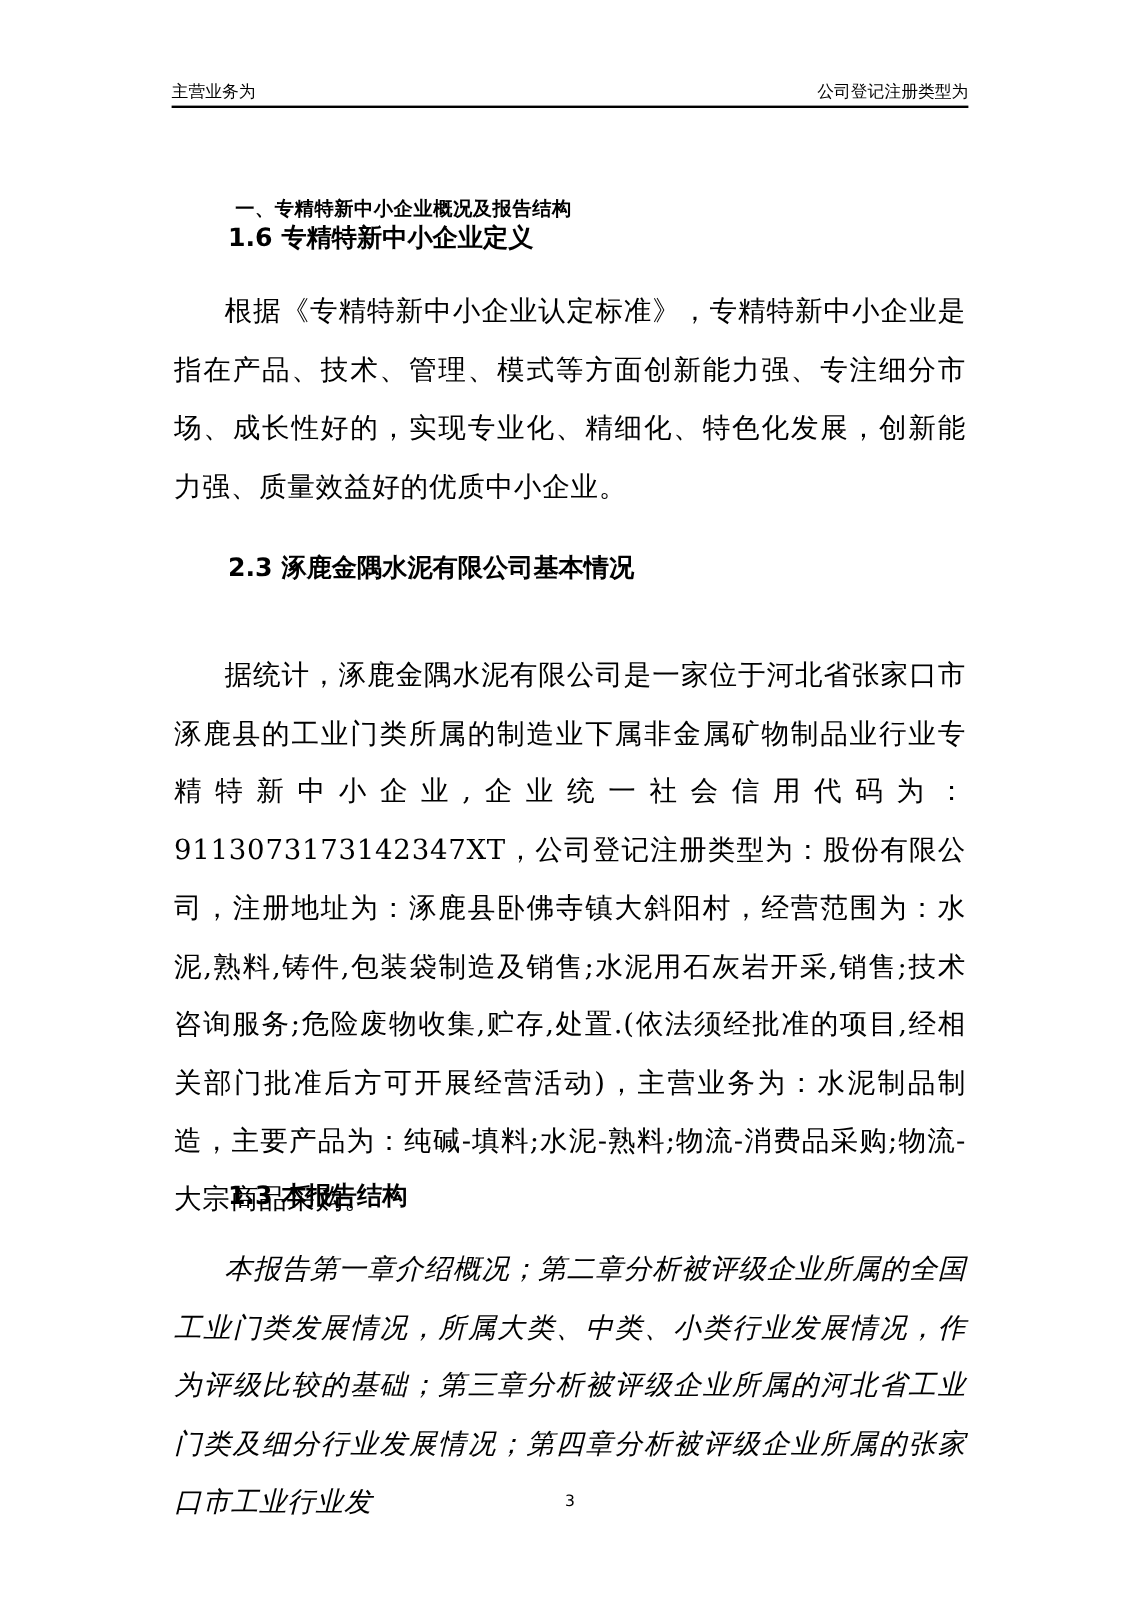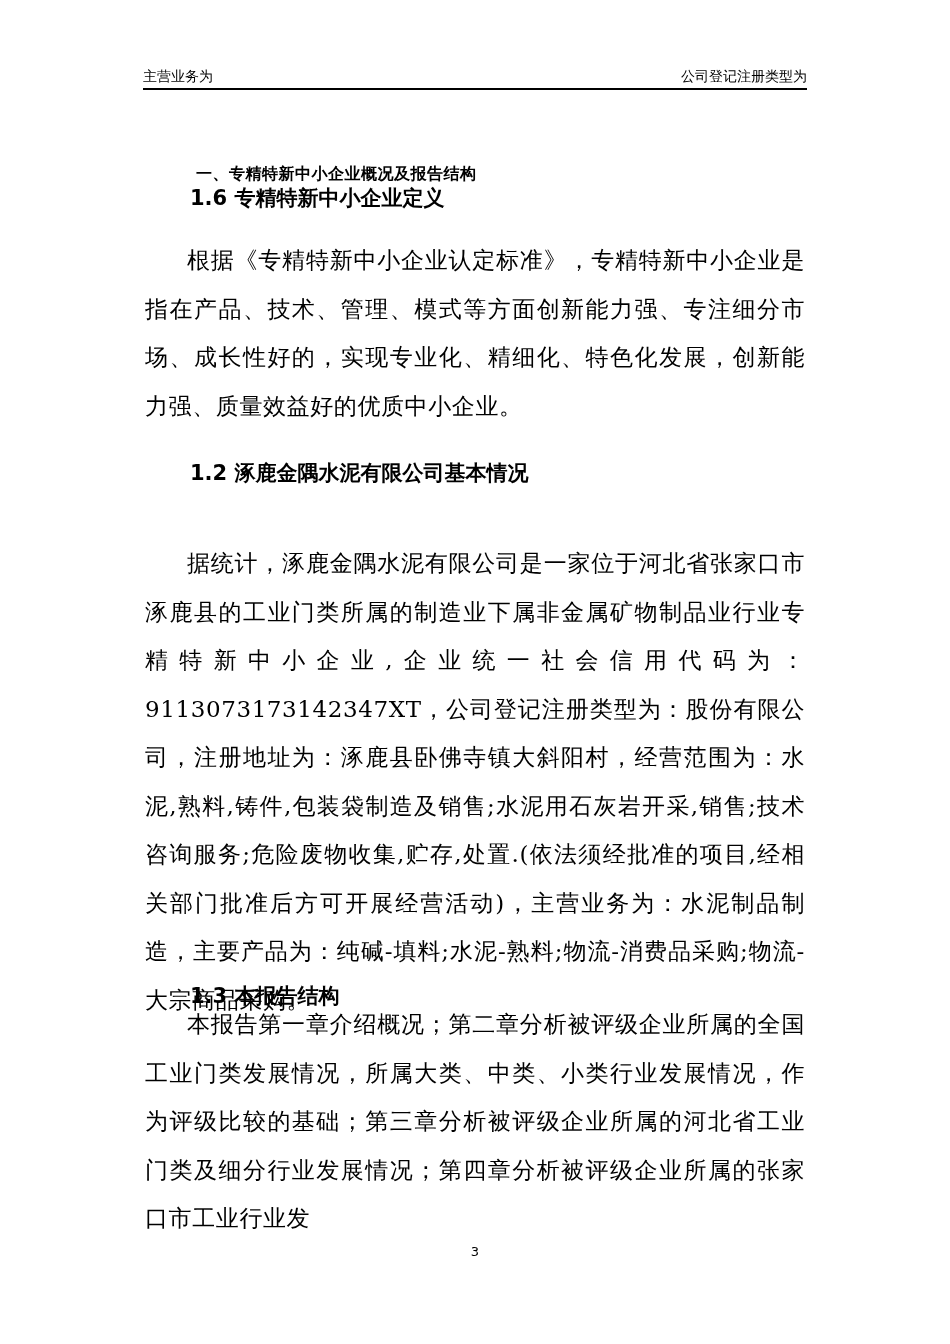--- a/index.html
+++ b/index.html
@@ -25,19 +25,19 @@
 <div class="header">
   <span class="left">主营业务为</span>
   <span class="right">公司登记注册类型为</span>
 </div>
 
 <div class="chapter-title">一、专精特新中小企业概况及报告结构</div>
 
 <div class="sec-title" style="top:184px;">1.6 专精特新中小企业定义</div>
 <div class="para" style="top:236px;">根据《专精特新中小企业认定标准》，专精特新中小企业是指在产品、技术、管理、模式等方面创新能力强、专注细分市场、成长性好的，实现专业化、精细化、特色化发展，创新能力强、质量效益好的优质中小企业。</div>
 
-<div class="sec-title" style="top:459px;">1.2 涿鹿金隅水泥有限公司基本情况</div>
+<div class="sec-title" style="top:459px;">2.3 涿鹿金隅水泥有限公司基本情况</div>
 <div class="para" style="top:539px;">据统计，涿鹿金隅水泥有限公司是一家位于河北省张家口市涿鹿县的工业门类所属的制造业下属非金属矿物制品业行业专精特新中小企业,企业统一社会信用代码为：9113073173142347XT，公司登记注册类型为：股份有限公司，注册地址为：涿鹿县卧佛寺镇大斜阳村，经营范围为：水泥,熟料,铸件,包装袋制造及销售;水泥用石灰岩开采,销售;技术咨询服务;危险废物收集,贮存,处置.(依法须经批准的项目,经相关部门批准后方可开展经营活动)，主营业务为：水泥制品制造，主要产品为：纯碱-填料;水泥-熟料;物流-消费品采购;物流-大宗商品采购。</div>
 
 <div class="sec-title" style="top:982px;">1.3 本报告结构</div>
-<div class="para" style="top:1000px;">本报告第一章介绍概况；第二章分析被评级企业所属的全国工业门类发展情况，所属大类、中类、小类行业发展情况，作为评级比较的基础；第三章分析被评级企业所属的河北省工业门类及细分行业发展情况；第四章分析被评级企业所属的张家口市工业行业发</div>
+<div class="para" style="top:1034px;font-style:italic;">本报告第一章介绍概况；第二章分析被评级企业所属的全国工业门类发展情况，所属大类、中类、小类行业发展情况，作为评级比较的基础；第三章分析被评级企业所属的河北省工业门类及细分行业发展情况；第四章分析被评级企业所属的张家口市工业行业发</div>
 
 <div class="page-number">3</div>
 
 </body></html>

